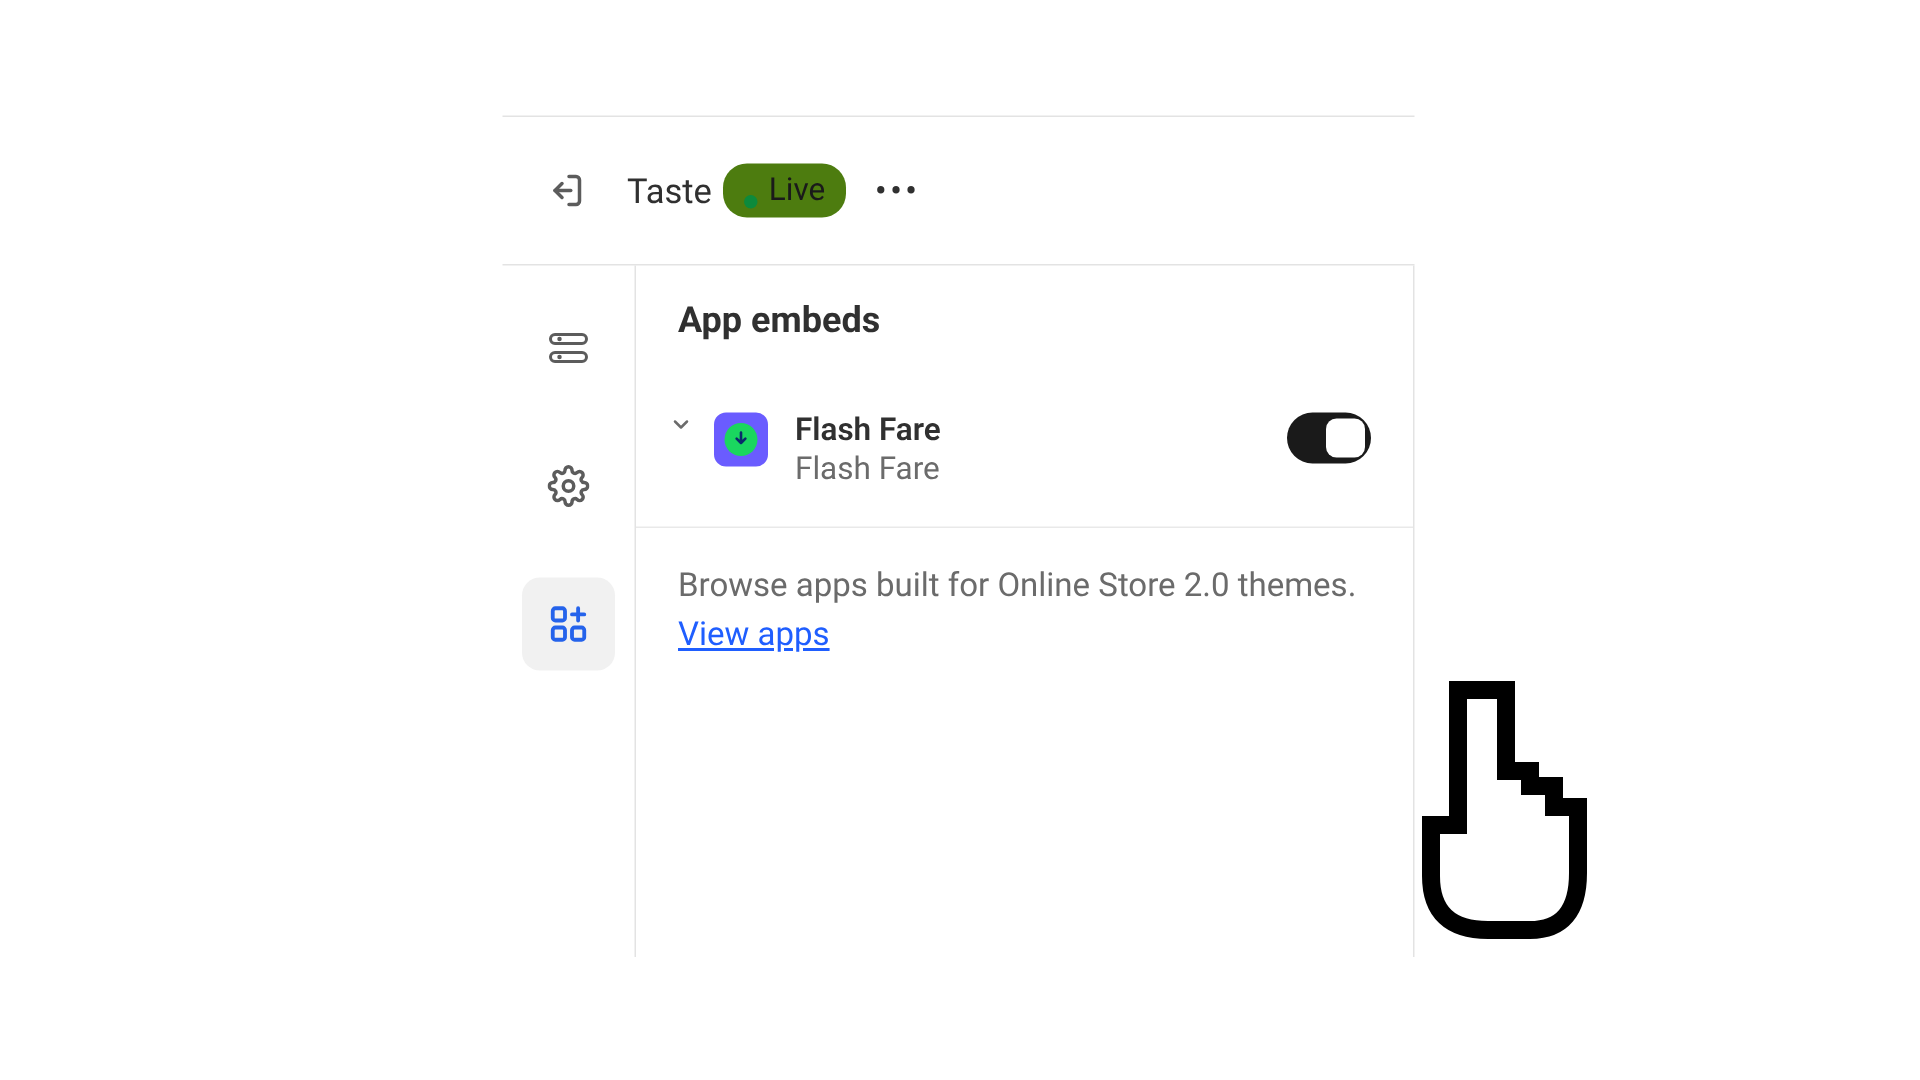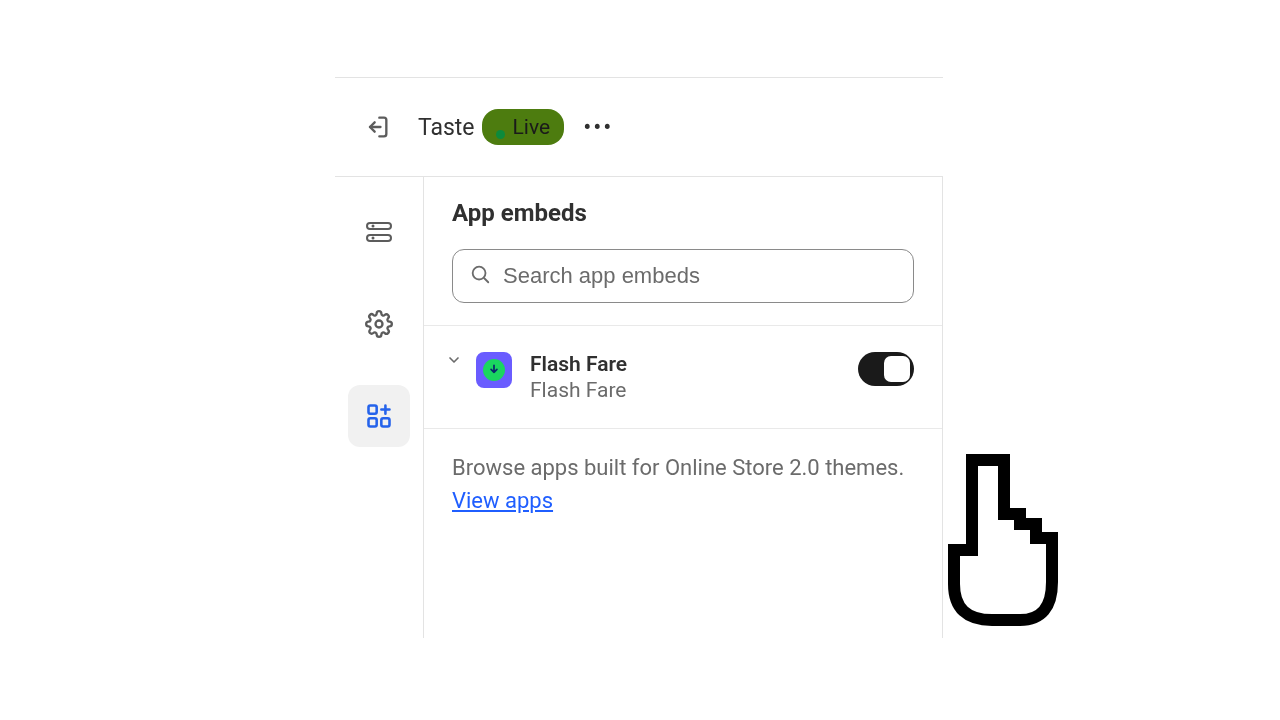--- a/index.html
+++ b/index.html
@@ -243,31 +243,20 @@
           <rect x="3" y="14" width="7" height="7" rx="1.5"></rect>
           <rect x="14" y="14" width="7" height="7" rx="1.5"></rect>
           <path d="M17.5 3v7M14 6.5h7"></path>
         </svg>
       </div>
     </div>
 
     <div class="content">
       <div class="section-title">App embeds</div>
 
-      <div class="search-wrap">
-        <div class="search">
-          <span>
-            <svg width="22" height="22" viewBox="0 0 24 24" fill="none" stroke="#6b6b6b" stroke-width="2" stroke-linecap="round">
-              <circle cx="11" cy="11" r="7"></circle>
-              <path d="M21 21l-4.35-4.35"></path>
-            </svg>
-          </span>
-          <input type="text" placeholder="Search app embeds" style="">
-        </div>
-      </div>
 
       <div class="app-row">
         <span class="chevron">
           <svg width="16" height="16" viewBox="0 0 24 24" fill="none" stroke="#6b6b6b" stroke-width="2.5" stroke-linecap="round" stroke-linejoin="round">
             <path d="M6 9l6 6 6-6"></path>
           </svg>
         </span>
         <span class="app-ico">
           <span class="circle">
             <svg width="14" height="14" viewBox="0 0 24 24" fill="none" stroke="#0a2a6b" stroke-width="3" stroke-linecap="round" stroke-linejoin="round">

